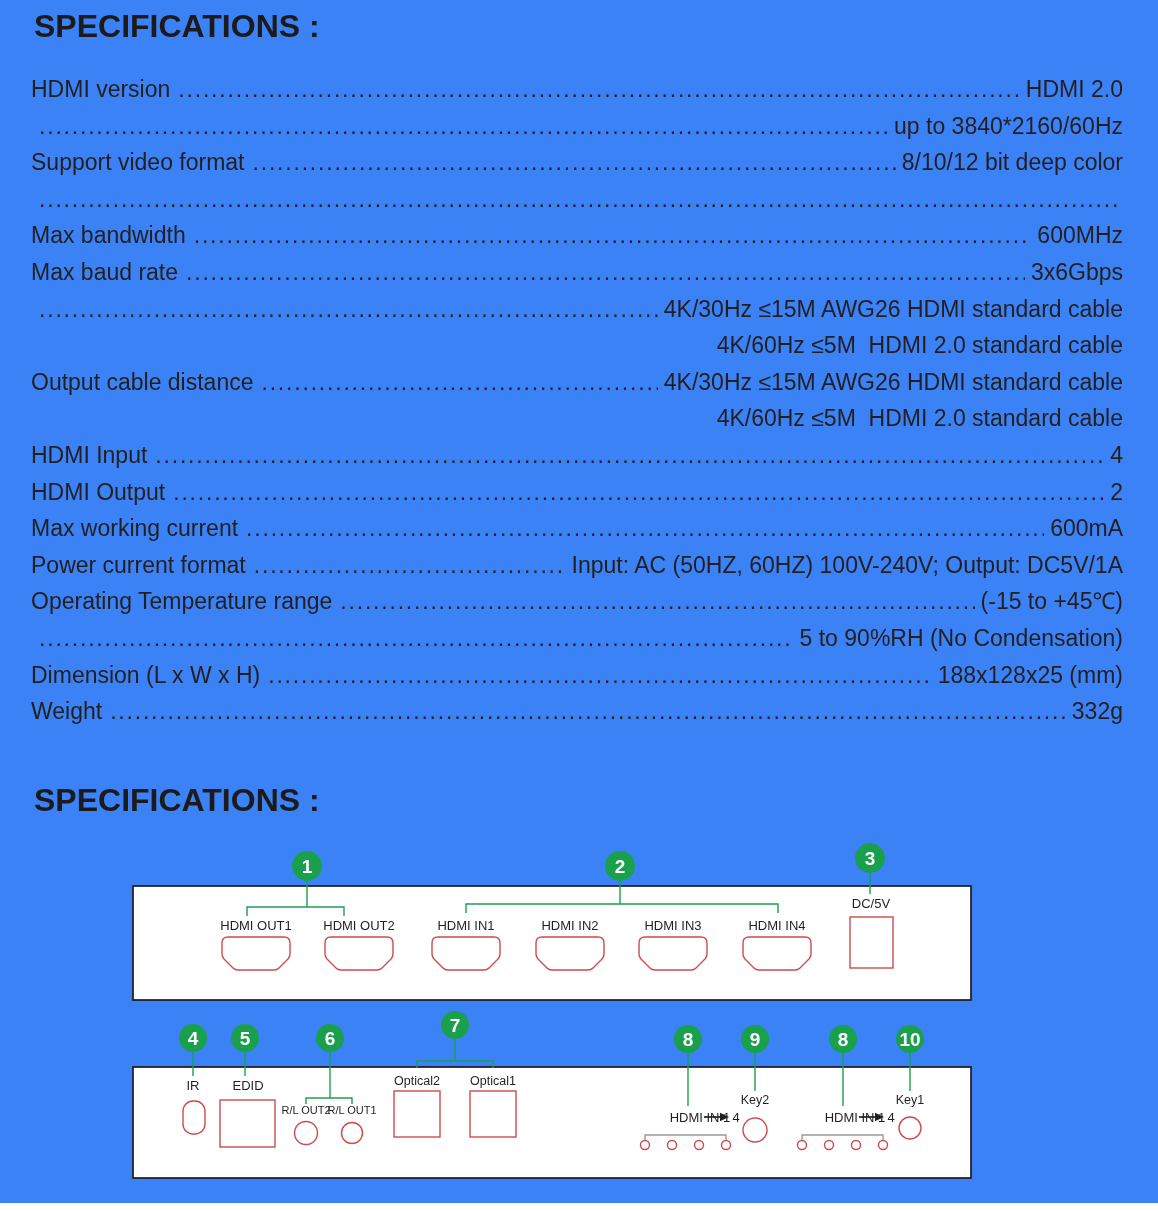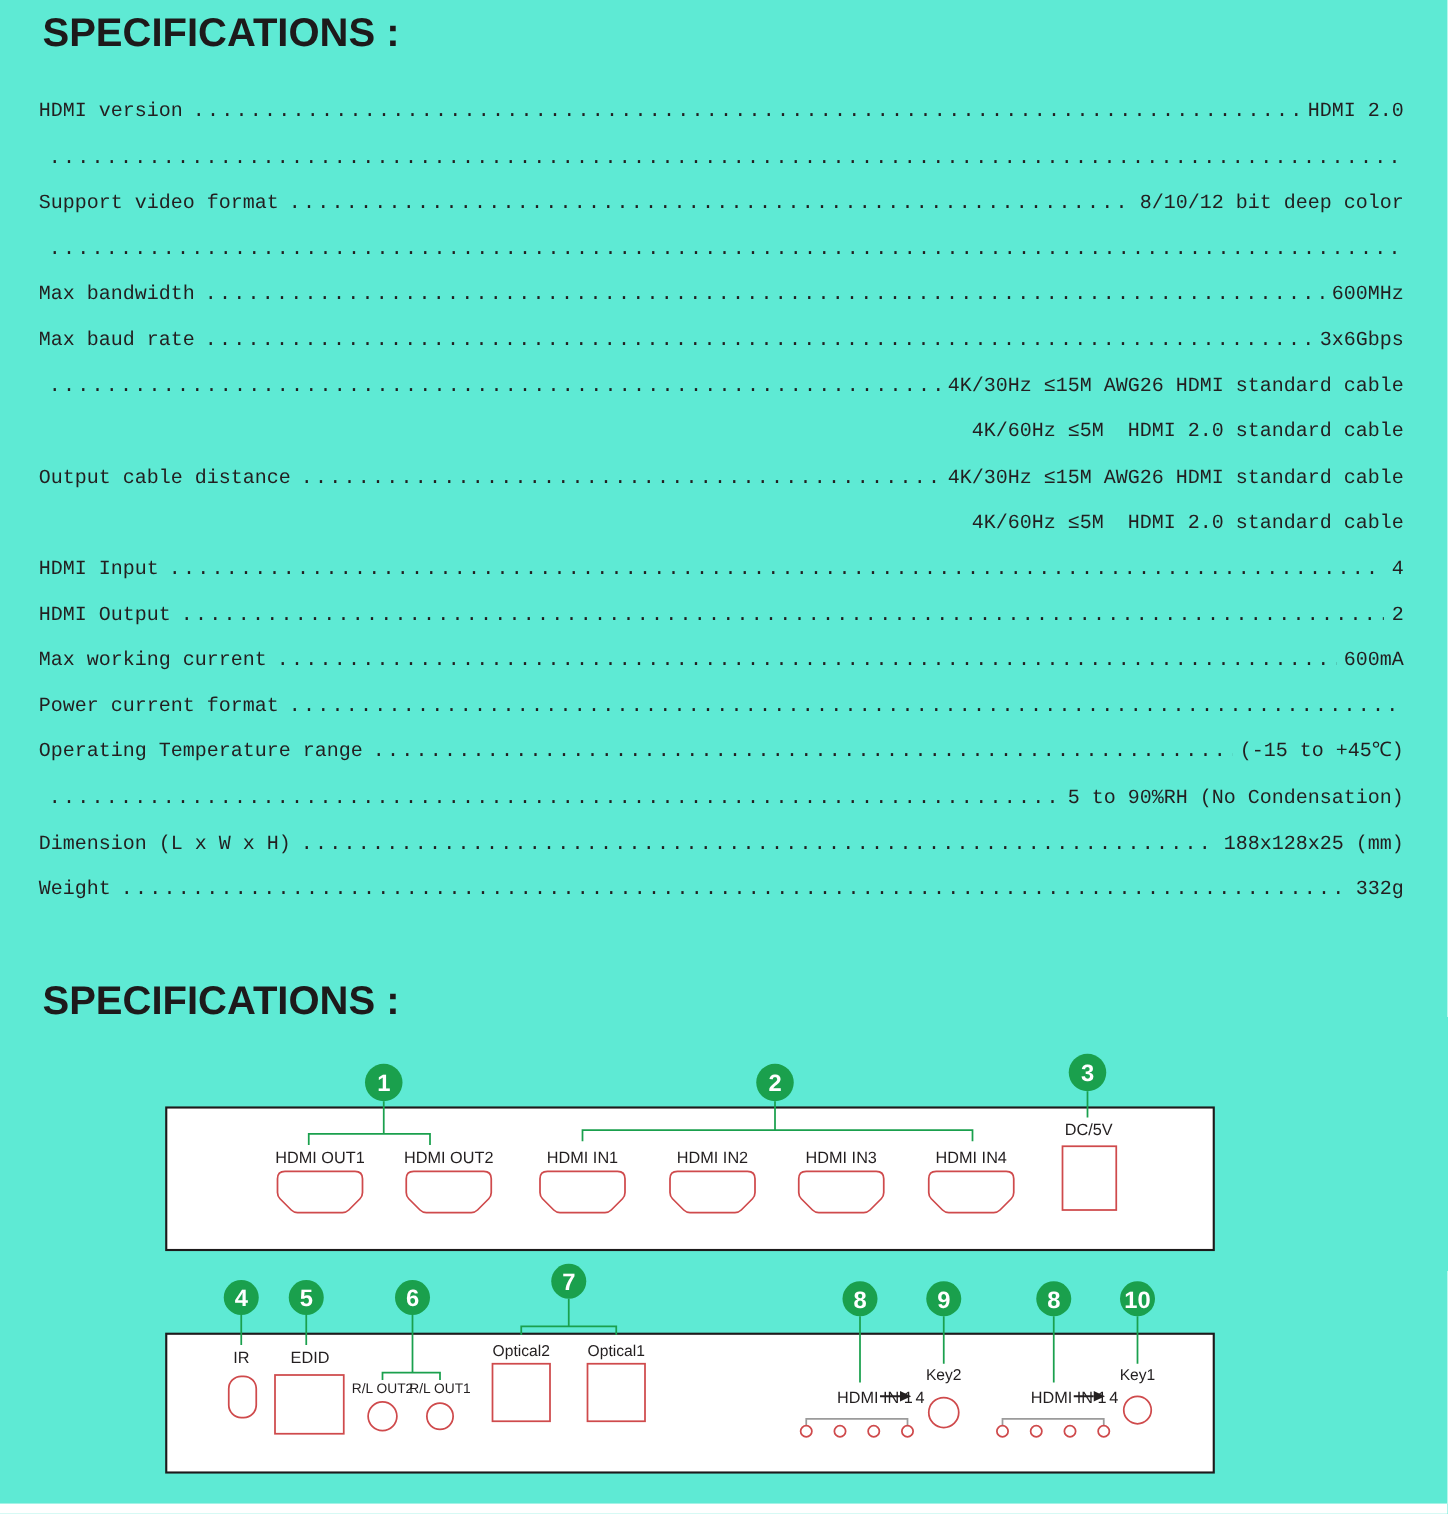--- a/index.html
+++ b/index.html
@@ -5,21 +5,21 @@
   :root{
     --ink:#231f20;
     --green:#1aa04d;
     --red:#cf4a4c;
     --gray:#9b9b9b;
   }
   html,body{margin:0;padding:0;background:#ffffff;}
   .page{
     position:relative;
     width:1158px;height:1203px;
-    background:#5eead4;
+    background:#3b82f6;
     font-family:"Liberation Sans", sans-serif;
     color:var(--ink);
     overflow:hidden;
   }
   .heading{
     position:absolute;
     left:34px;
     margin:0;
     font-size:32px;
     font-weight:bold;
@@ -32,23 +32,22 @@
   .spec-list{
     position:absolute;
     left:31px;top:71px;
     width:1092px;
   }
   .spec-row{
     display:flex;
     align-items:flex-end;
     height:36.6px;
     line-height:36.6px;
-    font-size:16px;
+    font-size:23px;
     color:var(--ink);
-    font-family:Liberation Mono, monospace;
   }
   .spec-label{white-space:pre;flex:0 0 auto;}
   .spec-leader{
     flex:1 1 auto;
     overflow:hidden;
     white-space:nowrap;
     letter-spacing:1.8px;
     margin:0 6px 0 8px;
     min-width:10px;
   }
@@ -81,20 +80,21 @@
   <h1 class="heading h1a">SPECIFICATIONS :</h1>
 
   <div class="spec-list" id="spec-list">
       <div class="spec-row">
         <span class="spec-label">HDMI version</span>
         <span class="spec-leader">............................................................................................................................................................................................................................................................................................................</span>
         <span class="spec-value">HDMI 2.0</span>
       </div>
       <div class="spec-row">
         <span class="spec-leader">............................................................................................................................................................................................................................................................................................................</span>
+        <span class="spec-value">up to 3840*2160/60Hz</span>
       </div>
       <div class="spec-row">
         <span class="spec-label">Support video format</span>
         <span class="spec-leader">............................................................................................................................................................................................................................................................................................................</span>
         <span class="spec-value">8/10/12 bit deep color</span>
       </div>
       <div class="spec-row">
         <span class="spec-leader">............................................................................................................................................................................................................................................................................................................</span>
       </div>
       <div class="spec-row">
@@ -133,20 +133,21 @@
         <span class="spec-value">2</span>
       </div>
       <div class="spec-row">
         <span class="spec-label">Max working current</span>
         <span class="spec-leader">............................................................................................................................................................................................................................................................................................................</span>
         <span class="spec-value">600mA</span>
       </div>
       <div class="spec-row">
         <span class="spec-label">Power current format</span>
         <span class="spec-leader">............................................................................................................................................................................................................................................................................................................</span>
+        <span class="spec-value">Input: AC (50HZ, 60HZ) 100V-240V; Output: DC5V/1A</span>
       </div>
       <div class="spec-row">
         <span class="spec-label">Operating Temperature range</span>
         <span class="spec-leader">............................................................................................................................................................................................................................................................................................................</span>
         <span class="spec-value">(-15 to +45℃)</span>
       </div>
       <div class="spec-row">
         <span class="spec-leader">............................................................................................................................................................................................................................................................................................................</span>
         <span class="spec-value">5 to 90%RH (No Condensation)</span>
       </div>

